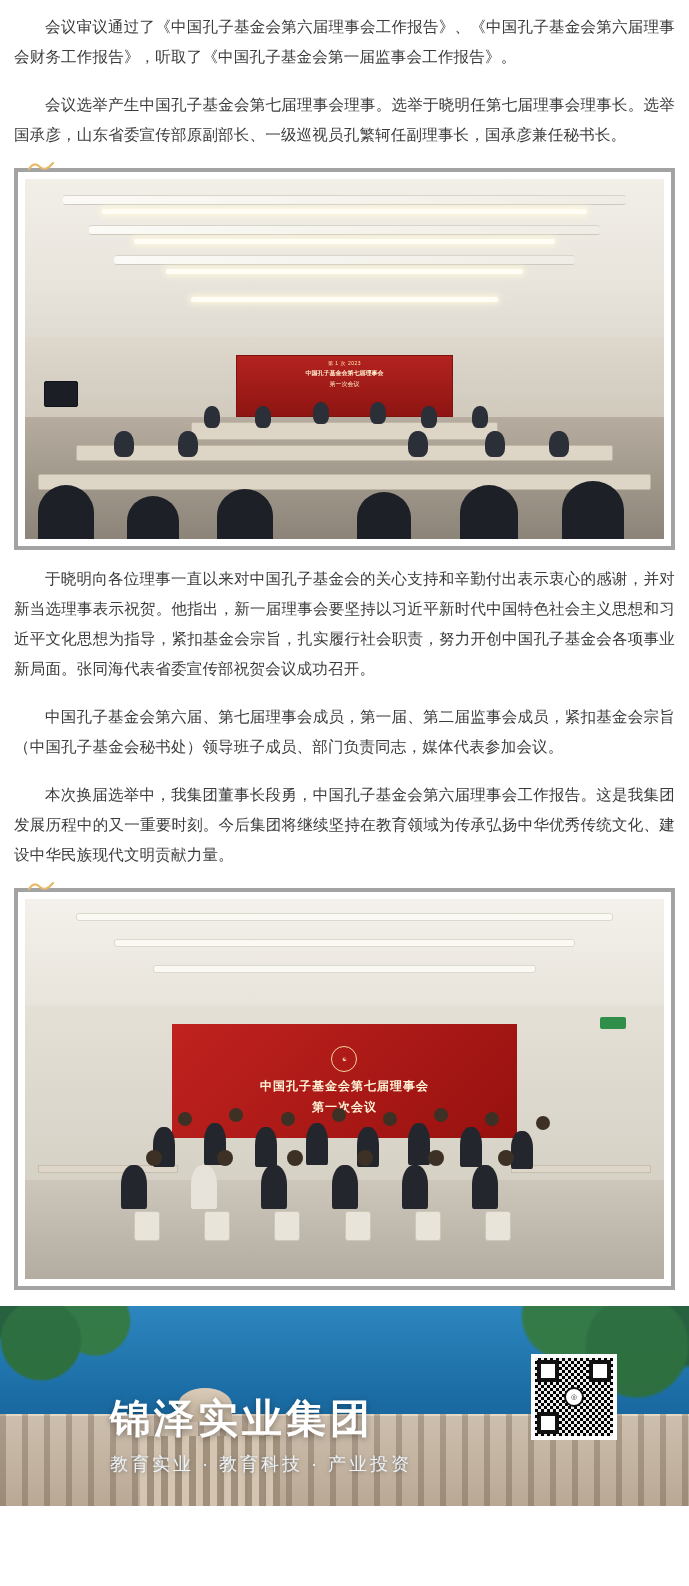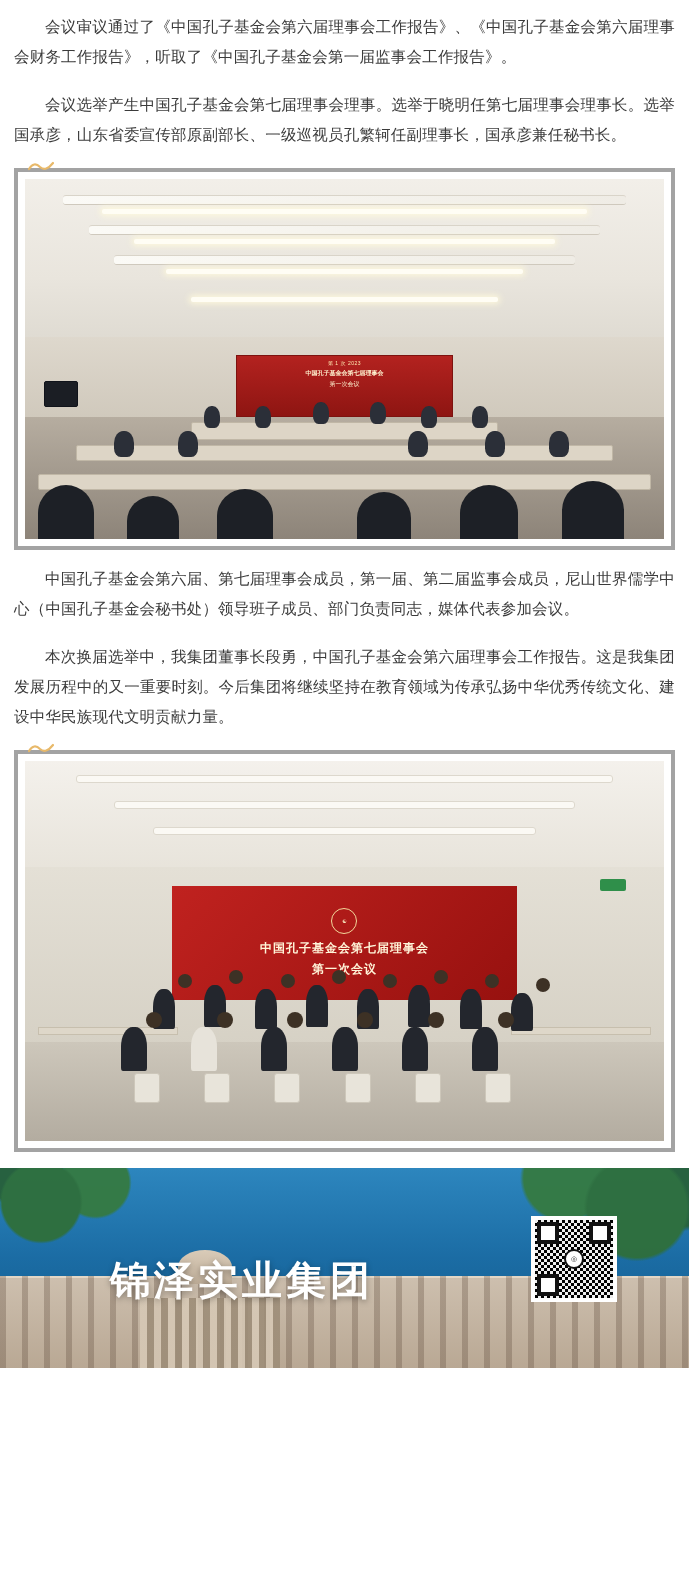--- a/index.html
+++ b/index.html
@@ -291,22 +291,23 @@
         <div class="p1-dark" style="left:30%;top:86%;width:56px;height:54px;"></div>
         <div class="p1-dark" style="left:52%;top:87%;width:54px;height:52px;"></div>
         <div class="p1-dark" style="left:68%;top:85%;width:58px;height:56px;"></div>
         <div class="p1-dark" style="left:84%;top:84%;width:62px;height:58px;"></div>
 
         <div class="p1-mon" style="left:3%;top:56%;width:34px;height:26px;"></div>
       </div>
     </div>
   </div>
 
-
-  <p class="para">中国孔子基金会第六届、第七届理事会成员，第一届、第二届监事会成员，尼山世界儒学中心（中国孔子基金会秘书处）领导班子成员、部门负责同志，媒体代表参加会议。</p>
+  <p class="para">于晓明向各位理事一直以来对中国孔子基金会的关心支持和辛勤付出表示衷心的感谢，并对新当选理事表示祝贺。他指出，新一届理事会要坚持以习近平新时代中国特色社会主义思想和习近平文化思想为指导，紧扣基金会宗旨，扎实履行社会职责，努力开创中国孔子基金会各项事业新局面。张同海代表省委宣传部祝贺会议成功召开。</p>
+
+  <p class="para">中国孔子基金会第六届、第七届理事会成员，第一届、第二届监事会成员，紧扣基金会宗旨（中国孔子基金会秘书处）领导班子成员、部门负责同志，媒体代表参加会议。</p>
 
   <p class="para">本次换届选举中，我集团董事长段勇，中国孔子基金会第六届理事会工作报告。这是我集团发展历程中的又一重要时刻。今后集团将继续坚持在教育领域为传承弘扬中华优秀传统文化、建设中华民族现代文明贡献力量。</p>
 
   <div class="figure-wrap">
     <svg class="corner-orn" viewBox="0 0 26 12">
       <path d="M1 9 Q6 1 12 7 Q18 12 25 3" stroke="#e8b96a" stroke-width="2.2" fill="none" stroke-linecap="round"></path>
     </svg>
     <div class="figure">
       <div class="photo photo2">
         <div class="p2-ceiling"></div>
@@ -374,20 +375,21 @@
   <div class="fb-trees-left"></div>
   <div class="fb-trees-right"></div>
   <div class="fb-building">
     <div class="fb-build-windows"></div>
   </div>
   <div class="fb-colonnade"></div>
   <div class="fb-dome"></div>
 
   <div class="fb-text">
     <div class="fb-title">锦泽实业集团</div>
+    <div class="fb-sub">教育实业 · 教育科技 · 产业投资</div>
   </div>
 
   <div class="fb-qr">
     <div class="qr-grid">
       <div class="qr-eye tl"></div>
       <div class="qr-eye tr"></div>
       <div class="qr-eye bl"></div>
       <div class="qr-center">◎</div>
     </div>
   </div>

